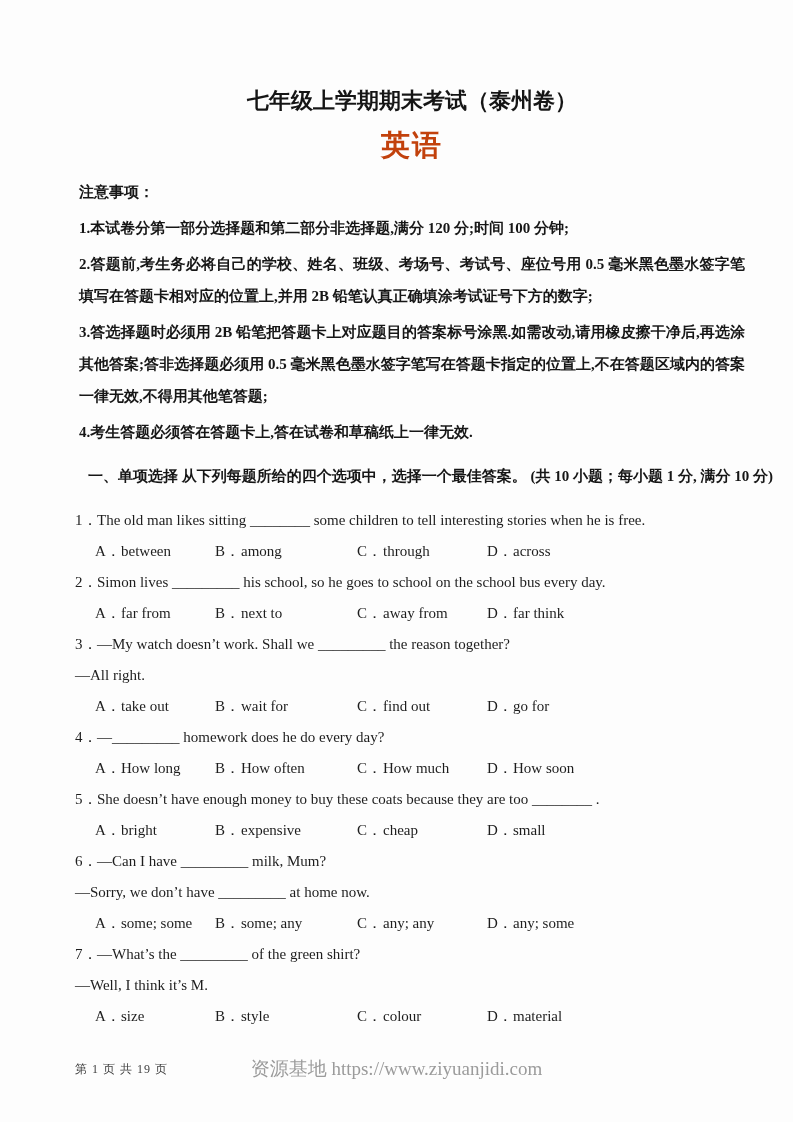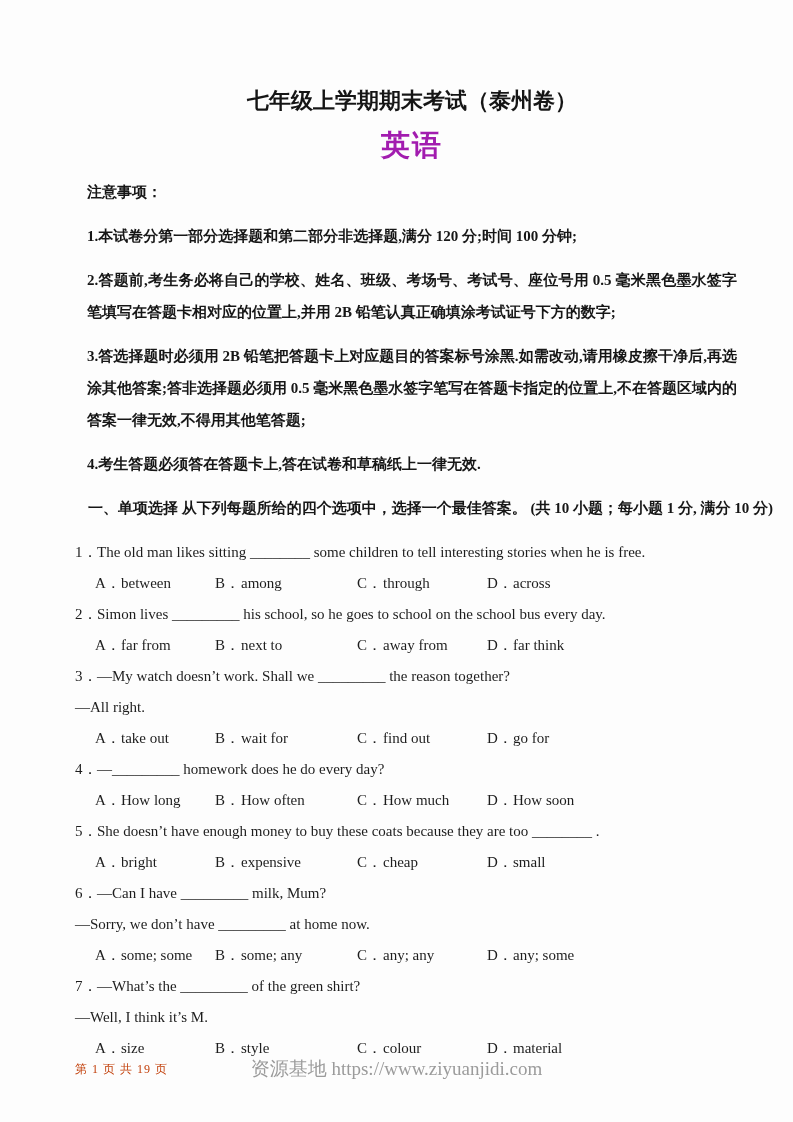--- a/index.html
+++ b/index.html
@@ -15,26 +15,26 @@
   .content { padding:88px 44px 0 75px; }
 
   .title {
     margin:0; text-align:center;
     font-size:22px; line-height:26px; font-weight:bold;
     color:#151515;
   }
   .subject {
     margin:14px 0 8px; text-align:center;
     font-size:29px; line-height:34px; font-weight:bold;
-    letter-spacing:2px; color:#a21caf;
+    letter-spacing:2px; color:#c2410c;
   }
 
   .notices { margin-top:14px; font-weight:bold; color:#161616; }
   .notices p {
-    margin:12px; font-size:15px; line-height:32px;
+    margin:4px; font-size:15px; line-height:32px;
     text-align:justify;
   }
 
   .section-heading {
     margin:13px; font-weight:bold; font-size:15px; line-height:31px;
     color:#161616; white-space:nowrap;
   }
 
   .question p { margin:0; font-size:15px; line-height:31px; }
   .qnum { display:inline-block; width:22px; }
@@ -46,21 +46,21 @@
   .opt  { display:flex; }
   .opt1 { width:120px; }
   .opt2 { width:142px; }
   .opt3 { width:130px; }
   .opt4 { flex:1; }
   .olabel { display:inline-block; width:26px; }
 
   .footer { position:absolute; top:1052px; left:0; width:100%; height:34px; }
   .page-info {
     position:absolute; left:75px; top:9px;
-    font-size:12px; letter-spacing:1px; color:#c2410c;text-align:right;
+    font-size:12px; letter-spacing:1px; color:#404040;text-align:right;
   }
   .watermark {
     display:block; text-align:center;
     font-family:Liberation Serif, serif;
     font-size:19px; line-height:34px; color:#9b9b9b;
     text-decoration:none;
   }
 </style>
 </head>
 <body>

